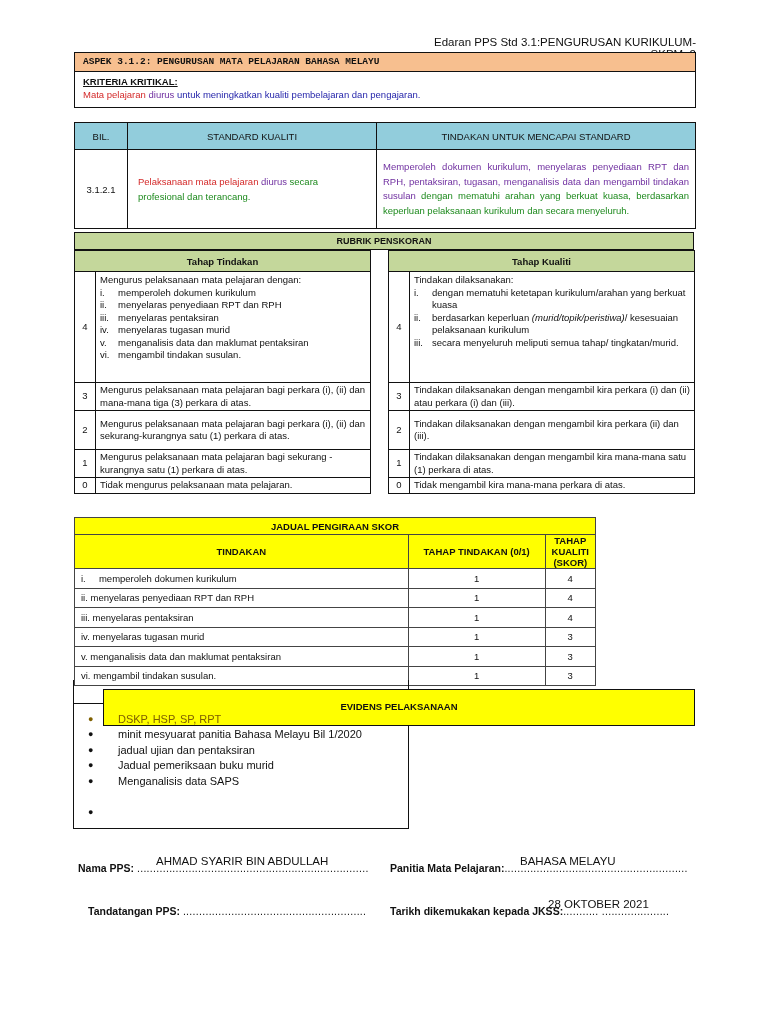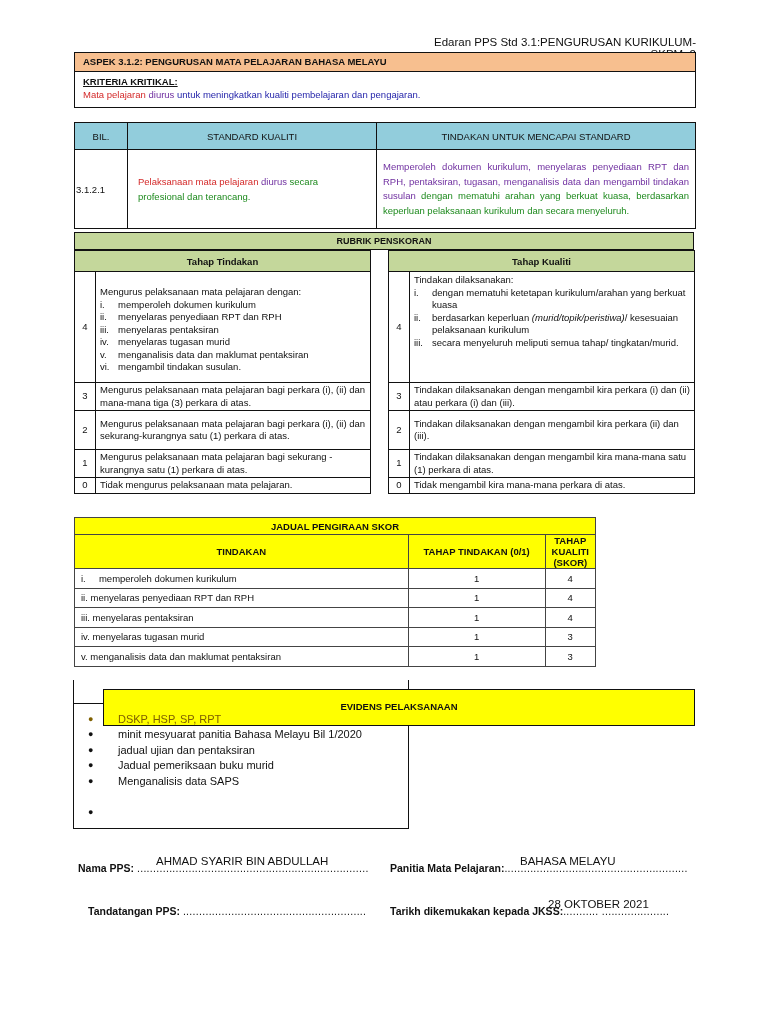--- a/index.html
+++ b/index.html
@@ -5,21 +5,21 @@
   html, body { margin: 0; padding: 0; }
   body {
     width: 768px; height: 1024px; background: #ffffff; position: relative; overflow: hidden;
     font-family: "Liberation Sans", "DejaVu Sans", sans-serif; color: #111;
   }
   .abs { position: absolute; }
   .doc-header { left: 400px; top: 36px; width: 296px; text-align: right; font-size: 11.5px; color: #111; }
 
   
   .aspek { left: 74px; top: 52px; width: 620px; height: 54px; border: 1.5px solid #111; }
-  .aspek .title { height: 18px; background: #f7bf8f; border-bottom: 1.5px solid #111; font-size: 9.5px; font-weight: bold; line-height: 18px; padding-left: 8px; }
+  .aspek .title { height: 18px; background: #f7bf8f; border-bottom: 1.5px solid #111; font-size: 9.5px; font-weight: bold; line-height: 18px; padding-left: 8px; font-family: Liberation Mono, monospace; }
   .aspek .krit-label { font-size: 9.5px; font-weight: bold; padding: 4px 0 0 8px; text-decoration: underline; }
   .aspek .krit-text { font-size: 9.5px; padding: 2px 0 0 8px; }
   .red { color: #d42a2a; }
   .purple { color: #7030a0; }
   .blue { color: #1f1fa8; }
   .green { color: #1e8a1e; }
 
   
   table { border-collapse: collapse; }
   .std { left: 74px; top: 122px; width: 622px; }
@@ -73,42 +73,42 @@
 </div>
 
 <table class="abs std">
   <tbody>
       <tr>
     <th style="width:50px">BIL.</th>
     <th style="width:246px">STANDARD KUALITI</th>
     <th>TINDAKAN UNTUK MENCAPAI STANDARD</th>
   </tr>
   <tr>
-    <td style="height:76px">3.1.2.1</td>
+    <td style="text-align:center;height:76px">3.1.2.1</td>
     <td style="padding:16px 10px;line-height:15px">
       <span class="red">Pelaksanaan mata pelajaran</span><span class="purple"> diurus</span><span class="green"> secara profesional dan terancang.</span>
     </td>
     <td style="padding:2px 6px;line-height:14.5px;text-align:justify">
       <span class="purple">Memperoleh dokumen kurikulum, menyelaras penyediaan RPT dan RPH, pentaksiran, tugasan, menganalisis data dan mengambil tindakan susulan</span><span class="green"> dengan mematuhi arahan yang berkuat kuasa, berdasarkan keperluan pelaksanaan kurikulum dan secara menyeluruh.</span>
     </td>
   </tr>
 </tbody>
   </table>
 
 <div class="abs rubrik">
   <div class="hdr">RUBRIK PENSKORAN</div>
 
   <table class="rtbl" style="left:0;width:297px">
     <tbody>
         <tr>
           <th colspan="2">Tahap Tindakan</th>
         </tr>
     <tr>
       <td class="num" style="height:110px">4</td>
-      <td style="vertical-align:top;padding-top:14px">
+      <td style="vertical-align:top;padding-top:2px">
         <div>Mengurus pelaksanaan mata pelajaran dengan:</div>
         <ol>
           <li>
                 <span class="rn">i.</span>
                 <span>memperoleh dokumen kurikulum</span>
               </li>
           <li>
                 <span class="rn">ii.</span>
                 <span>menyelaras penyediaan RPT dan RPH</span>
               </li>
@@ -223,20 +223,25 @@
   <tr>
     <td>iv. menyelaras tugasan murid</td>
     <td class="c">1</td>
     <td class="c">3</td>
   </tr>
   <tr>
     <td>v. menganalisis data dan maklumat pentaksiran</td>
     <td class="c">1</td>
     <td class="c">3</td>
   </tr>
+  <tr>
+    <td>vi. mengambil tindakan susulan.</td>
+    <td class="c">1</td>
+    <td class="c">3</td>
+  </tr>
 </tbody>
   </table>
 
 <div class="abs ev-box"></div>
 <div class="abs ev-line"></div>
 <div class="abs ev-banner">
   <div class="t">EVIDENS PELAKSANAAN</div>
 </div>
 <div class="abs ev-list">
   <div class="it first">

